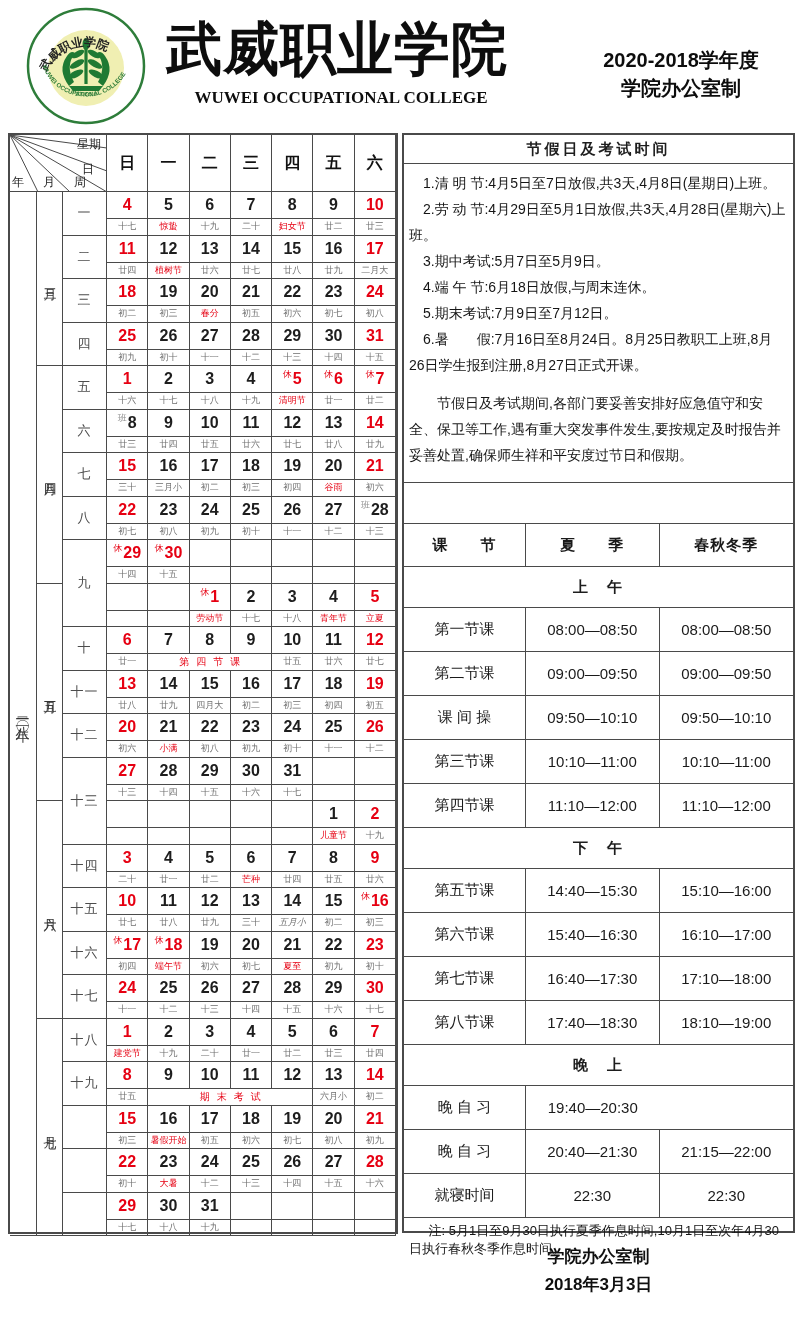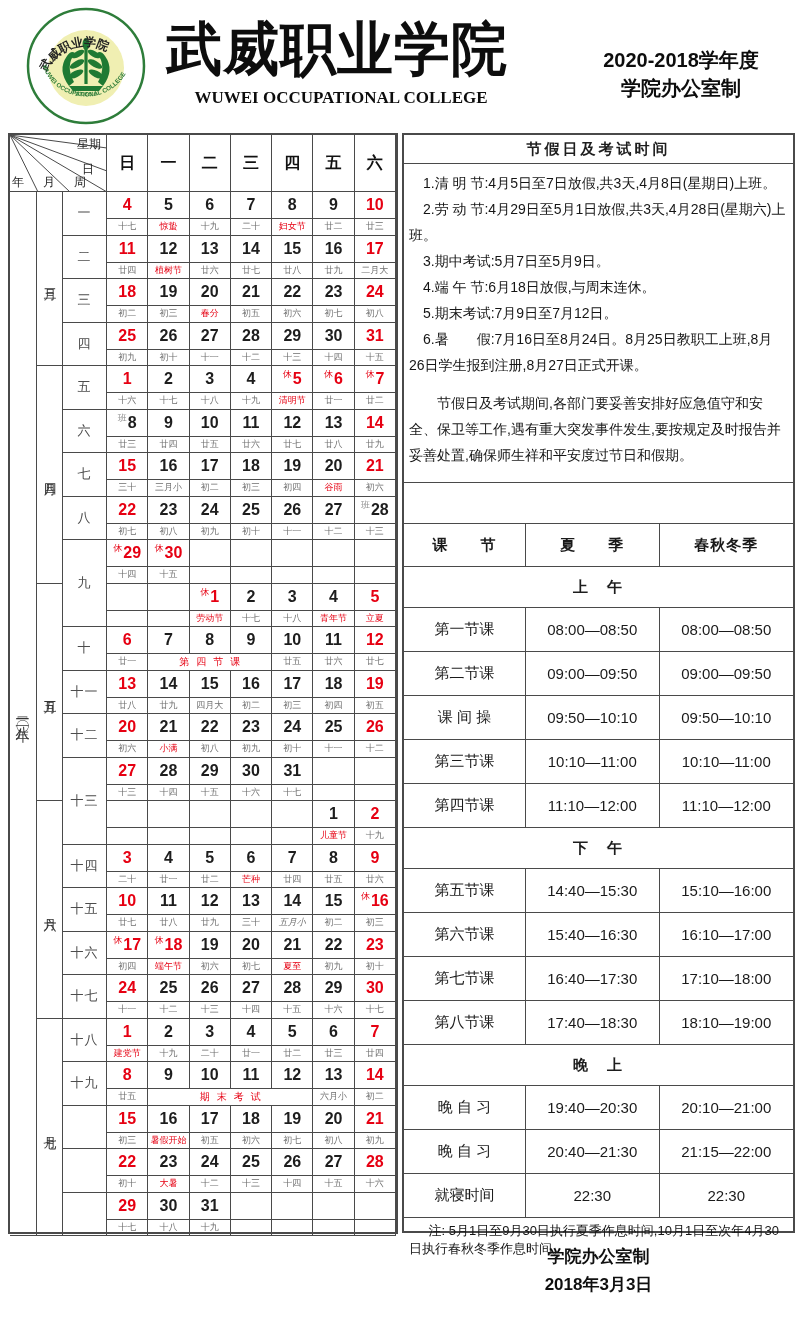--- a/index.html
+++ b/index.html
@@ -856,21 +856,20 @@
         </div>
         <div class="srow sdata">
           <div>第八节课</div>
           <div>17:40—18:30</div>
           <div>18:10—19:00</div>
         </div>
         <div class="ssec">晚　上</div>
         <div class="srow sdata">
           <div>晚 自 习</div>
           <div>19:40—20:30</div>
-          <div>20:10—21:00</div>
         </div>
         <div class="srow sdata">
           <div>晚 自 习</div>
           <div>20:40—21:30</div>
           <div>21:15—22:00</div>
         </div>
         <div class="srow sdata">
           <div>就寝时间</div>
           <div>22:30</div>
           <div>22:30</div>

